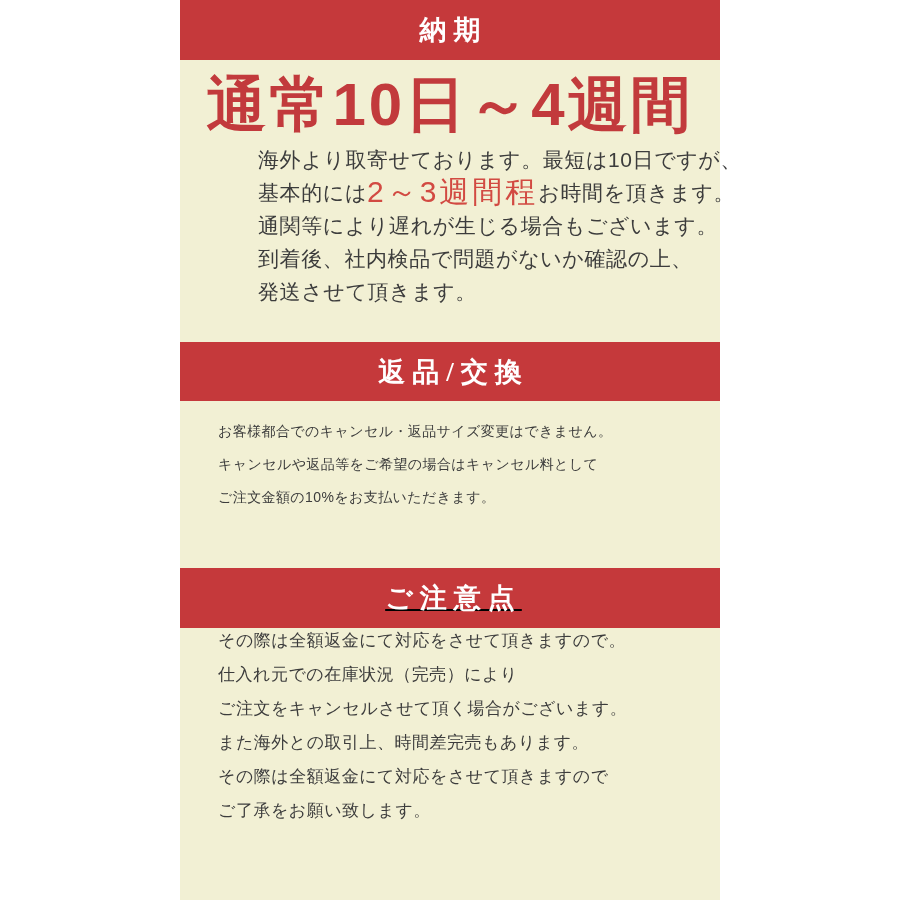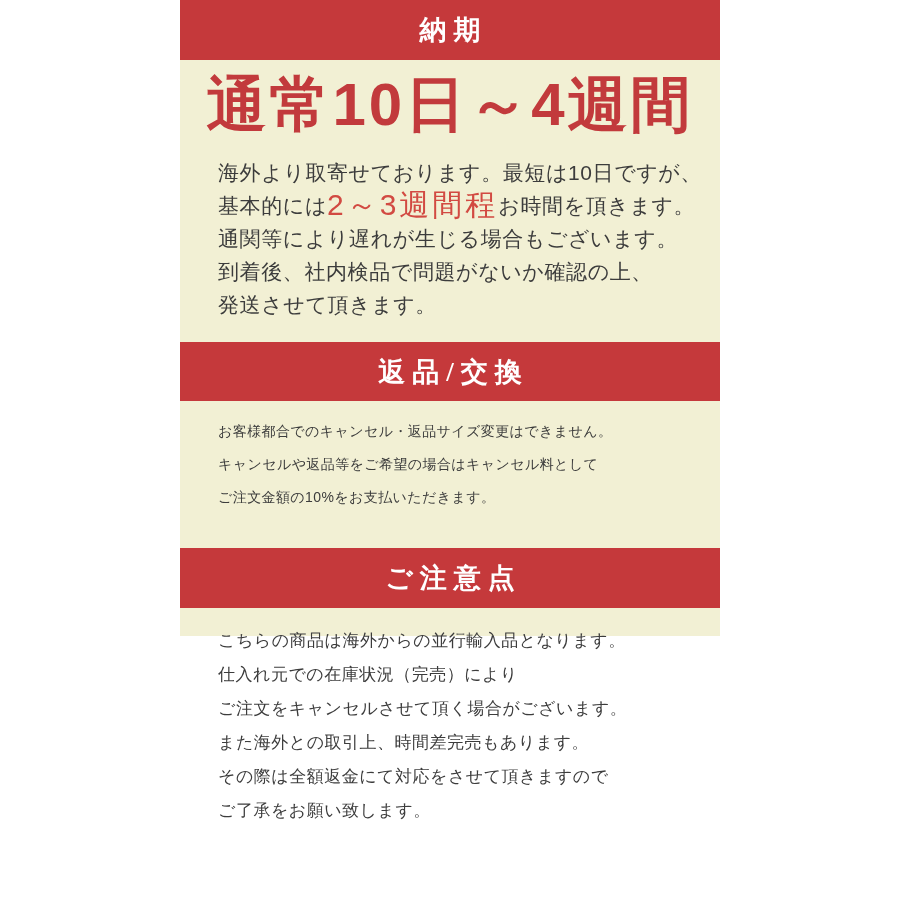--- a/index.html
+++ b/index.html
@@ -19,59 +19,59 @@
   }
   .canvas{
     position:relative;
     width:900px;height:900px;
     background:var(--page-bg);
     overflow:hidden;
   }
   .column{
     position:absolute;
     left:180px;top:0;
-    width:540px;height:636px;
+    width:540px;height:900px;
     background:var(--panel-bg);
   }
   .bar{
     position:absolute;
     left:0;width:540px;height:60px;
     background:var(--bar-red);
     display:flex;align-items:center;justify-content:center;
   }
   .bar-label{
     color:var(--header-text);
     font-size:27px;
     font-weight:bold;
     letter-spacing:7px;
     text-indent:7px; 
   }
   .bar-1{top:0;}
   .bar-2{top:342px;height:59px;font-family:Liberation Serif, serif;}
-  .bar-3{top:548px;}
+  .bar-3{top:568px;text-decoration:underline;}
   .big-title{
     position:absolute;
     left:0;top:62px;width:540px;height:86px;
     display:flex;align-items:center;justify-content:center;
     color:var(--title-red);
     font-size:60px;
     font-weight:bold;
     letter-spacing:3px;
     white-space:nowrap;
   }
   .para{
     position:absolute;
     left:38px;
     width:484px;
     color:var(--body-text);
   }
   .para .line{
     white-space:nowrap;
   }
-  .para-1{top:156px;font-size:21px;letter-spacing:0.6px;}
+  .para-1{top:143px;font-size:21px;letter-spacing:0.6px;margin-left:40px;}
   .para-1 .line{line-height:33px;height:33px;}
   .para-2{top:415px;font-size:14px;letter-spacing:0.4px;}
   .para-2 .line{line-height:33px;height:33px;}
   .para-3{top:624px;font-size:17px;letter-spacing:0.5px;}
   .para-3 .line{line-height:34px;height:34px;}
   .accent{
     color:var(--accent-red);
     font-size:30px;
     letter-spacing:3px;
     line-height:1;
@@ -106,21 +106,21 @@
     <div class="para para-2">
         <div class="line"><span>お客様都合でのキャンセル・返品サイズ変更はできません。</span></div>
         <div class="line"><span>キャンセルや返品等をご希望の場合はキャンセル料として</span></div>
         <div class="line"><span>ご注文金額の10%をお支払いただきます。</span></div>
       </div>
 
     <div class="bar bar-3">
       <span class="bar-label">ご注意点</span>
     </div>
     <div class="para para-3">
-        <div class="line"><span>こちらの商品は海外からの並行輸入品となります。</span></div>
+        <div class="line"><span>その際は全額返金にて対応をさせて頂きますので。</span></div>
         <div class="line"><span>仕入れ元での在庫状況（完売）により</span></div>
         <div class="line"><span>ご注文をキャンセルさせて頂く場合がございます。</span></div>
         <div class="line"><span>また海外との取引上、時間差完売もあります。</span></div>
         <div class="line"><span>その際は全額返金にて対応をさせて頂きますので</span></div>
         <div class="line"><span>ご了承をお願い致します。</span></div>
       </div>
 
   </div>
 </div>
 

